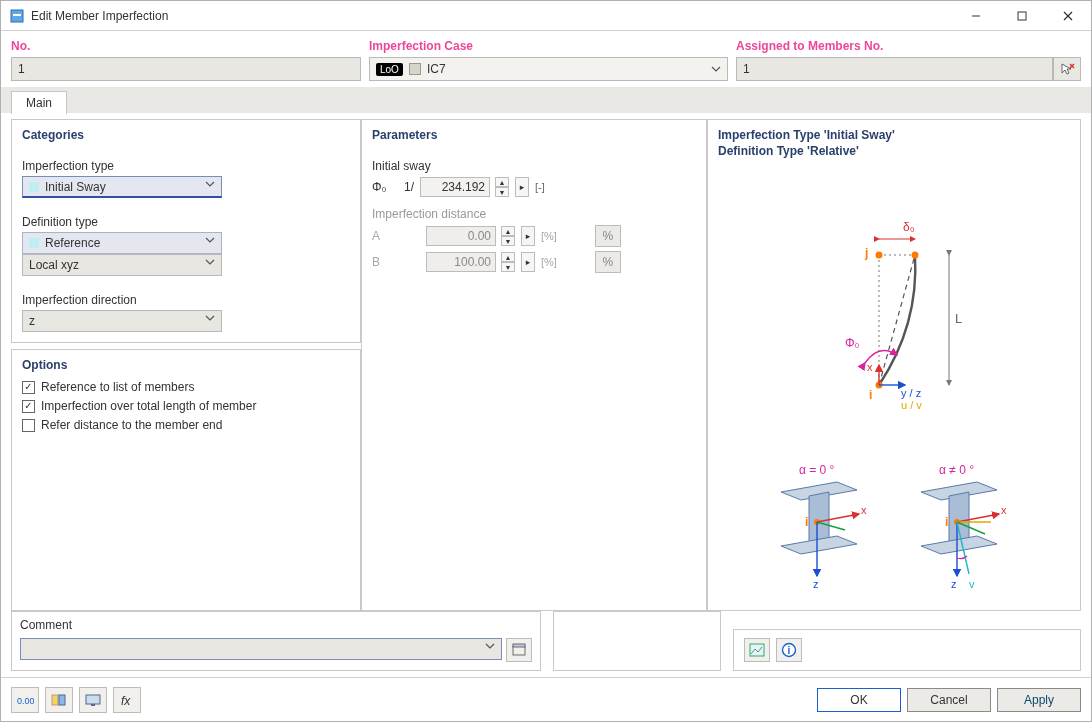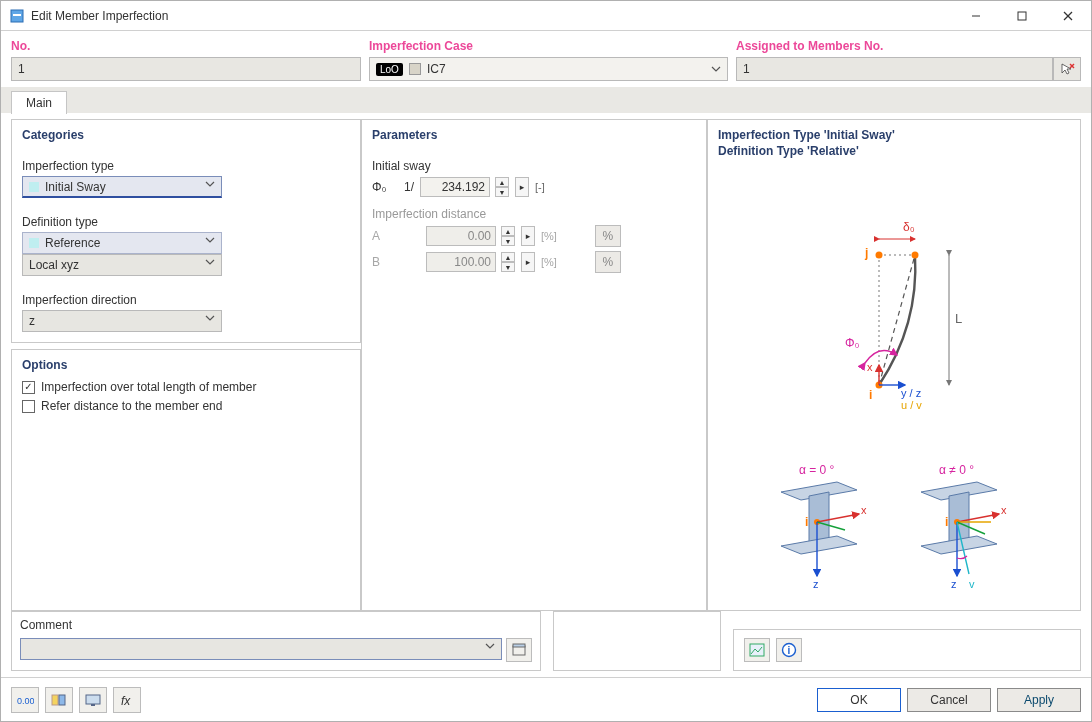--- a/index.html
+++ b/index.html
@@ -204,20 +204,24 @@
           <span class="chev">
               <svg width="10" height="6">
                 <polyline points="1,1 5,5 9,1" fill="none" stroke="#555" stroke-width="1.2"></polyline>
               </svg>
             </span>
         </div>
       </div>
 
       <div class="panel" style="flex:1;">
         <div class="panel-title">Options</div>
+        <div class="checkrow">
+          <div class="checkbox checked"></div>
+          <span>Reference to list of members</span>
+        </div>
         <div class="checkrow">
           <div class="checkbox checked"></div>
           <span>Imperfection over total length of member</span>
         </div>
         <div class="checkrow">
           <div class="checkbox"></div>
           <span>Refer distance to the member end</span>
         </div>
       </div>
     </div>

